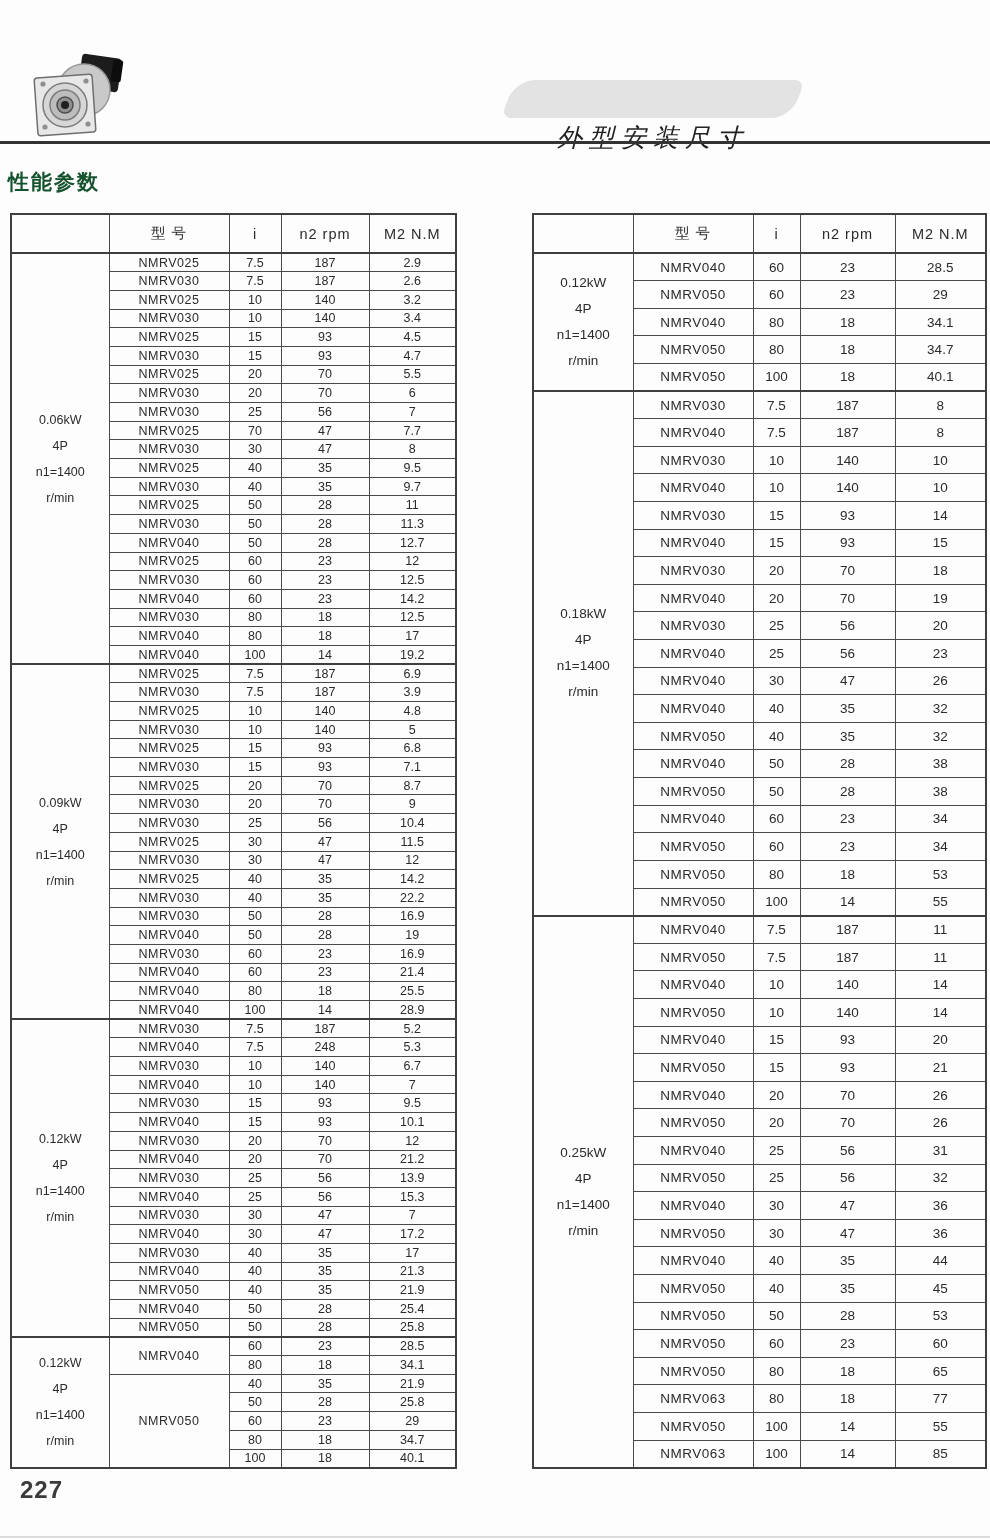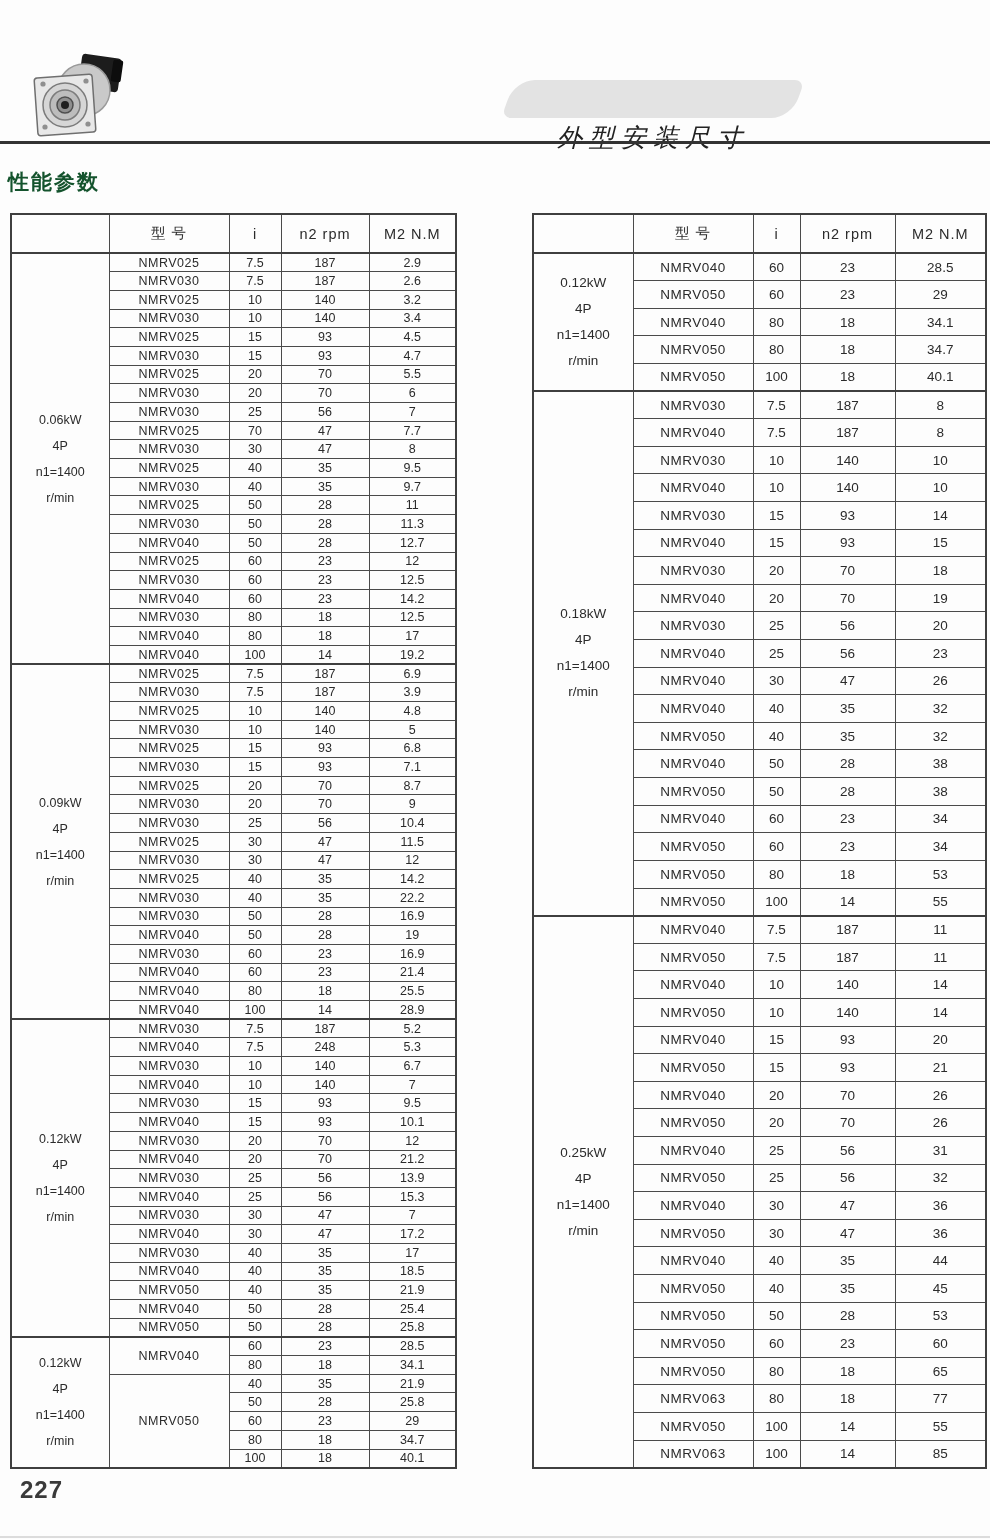--- a/index.html
+++ b/index.html
@@ -440,21 +440,21 @@
         <tr>
           <td class="model">NMRV030</td>
           <td>40</td>
           <td>35</td>
           <td>17</td>
         </tr>
         <tr>
           <td class="model">NMRV040</td>
           <td>40</td>
           <td>35</td>
-          <td>18.5</td>
+          <td>21.3</td>
         </tr>
         <tr>
           <td class="model">NMRV050</td>
           <td>40</td>
           <td>35</td>
           <td>21.9</td>
         </tr>
         <tr>
           <td class="model">NMRV040</td>
           <td>50</td>

